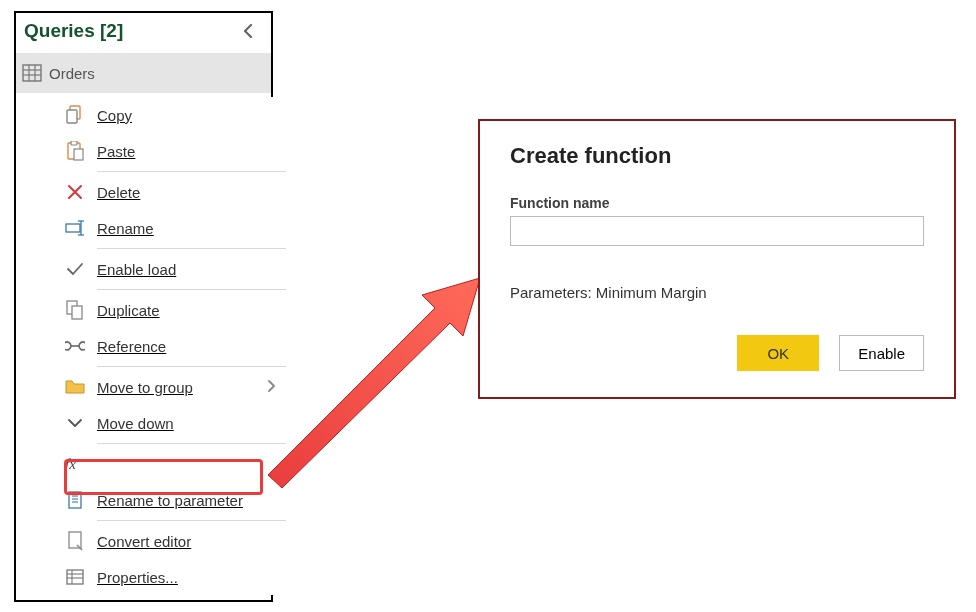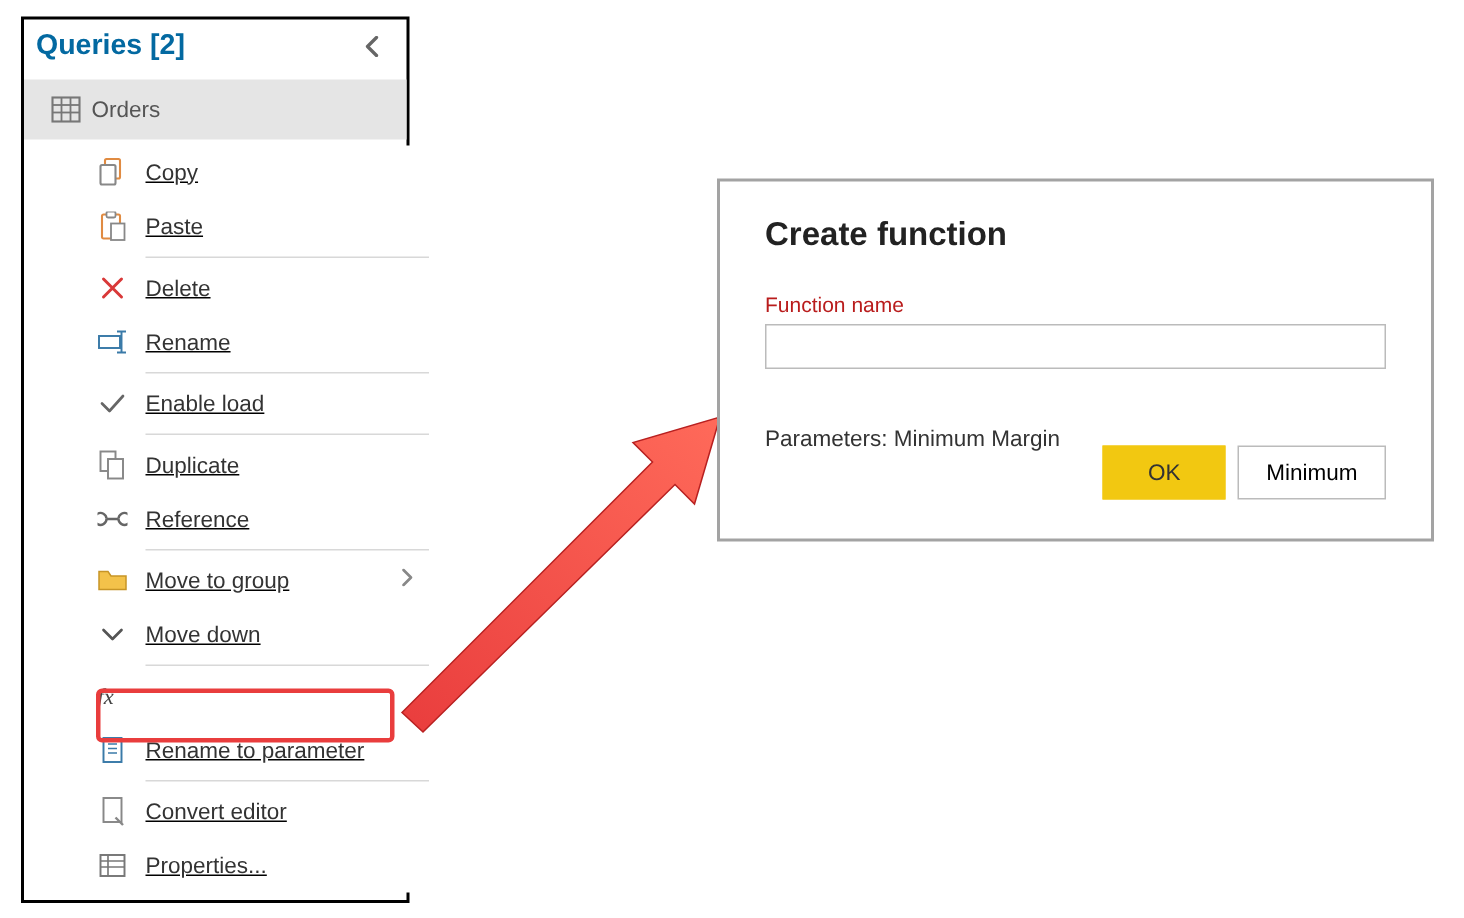--- a/index.html
+++ b/index.html
@@ -22,35 +22,35 @@
   }
   .panel-header {
     padding: 6px 10px 10px 8px;
     display: flex;
     align-items: center;
     justify-content: space-between;
   }
   .panel-title {
     font-size: 19px;
     font-weight: 600;
-    color: #0369a1;
+    color: #14532d;
   }
   .collapse-btn {
     width: 24px;
     height: 24px;
     display: flex;
     align-items: center;
     justify-content: center;
     cursor: pointer;
   }
   .query-item {
     display: flex;
     align-items: center;
     height: 40px;
-    padding-left: 12px;
+    padding-left: 0;
     background: #e5e5e5;
     cursor: pointer;
   }
   .query-item .leftbar {
     width: 3px;
     height: 100%;
     background: transparent;
   }
   .query-item .icon-wrap {
     width: 26px;
@@ -107,55 +107,56 @@
   }
   .arrow-svg {
     position: absolute;
     pointer-events: none;
   }
   .dialog {
     position: absolute;
     left: 478px;
     top: 119px;
     width: 478px;
-    height: 242px;
-    border: 2px solid #a3a3a3;
+    height: 280px;
+    border: 2px solid #7f1d1d;
     background: #fff;
     padding: 22px 30px 20px 30px;
   }
   .dialog-title {
     font-size: 22px;
     font-weight: 600;
     color: #222;
     margin-bottom: 26px;
   }
   .field-label {
     font-size: 14px;
-    color: #b91c1c;
+    color: #404040;
     margin-bottom: 5px;
+    font-weight: bold;
   }
   .text-input {
     width: 100%;
     height: 30px;
     border: 1px solid #bbb;
     padding: 4px 6px;
     font-size: 14px;
     outline: none;
   }
   .params-label {
     font-size: 15px;
     color: #333;
     margin-top: 38px;
   }
   .dialog-buttons {
     position: absolute;
     right: 30px;
     bottom: 26px;
     display: flex;
-    gap: 8px;
+    gap: 20px;
   }
   .btn {
     min-width: 82px;
     height: 36px;
     font-size: 15px;
     border: 1px solid #bbb;
     background: #fff;
     cursor: pointer;
     display: flex;
     align-items: center;
@@ -362,15 +363,15 @@
   <path d="M 8 215 L 175 48 L 162 35 L 220 18 L 203 76 L 190 63 L 22 228 Z" fill="url(#ag)" stroke="#b82020" stroke-width="1"></path>
 </svg>
 
 <div class="dialog">
   <div class="dialog-title">Create function</div>
   <div class="field-label">Function name</div>
   <input type="text" class="text-input" value="" style="">
   <div class="params-label">Parameters: Minimum Margin</div>
   <div class="dialog-buttons">
     <div class="btn primary">OK</div>
-    <div class="btn">Minimum</div>
+    <div class="btn">Enable</div>
   </div>
 </div>
 
 </body></html>

